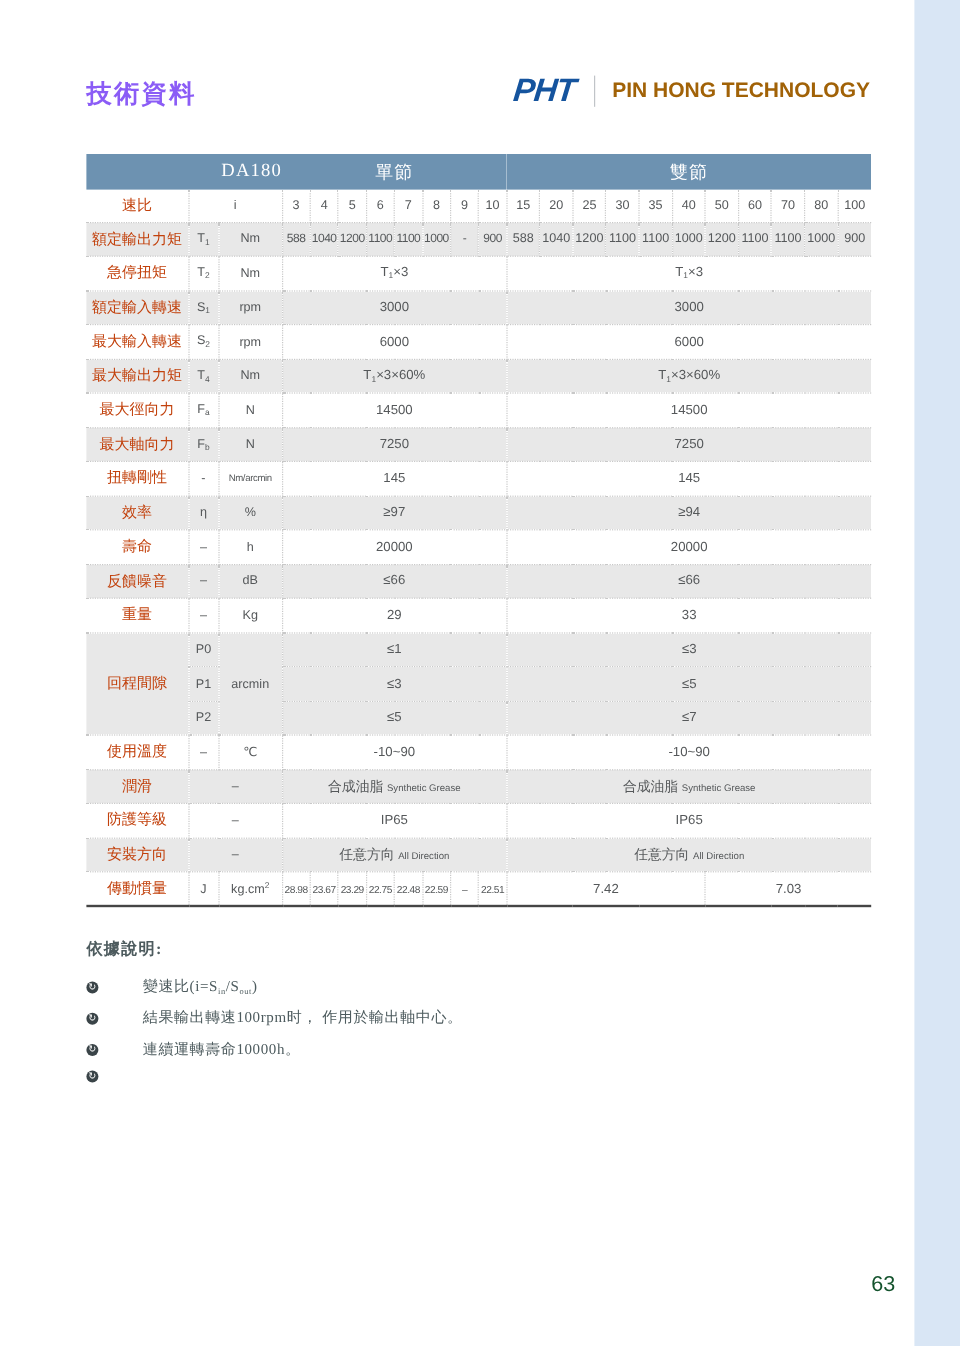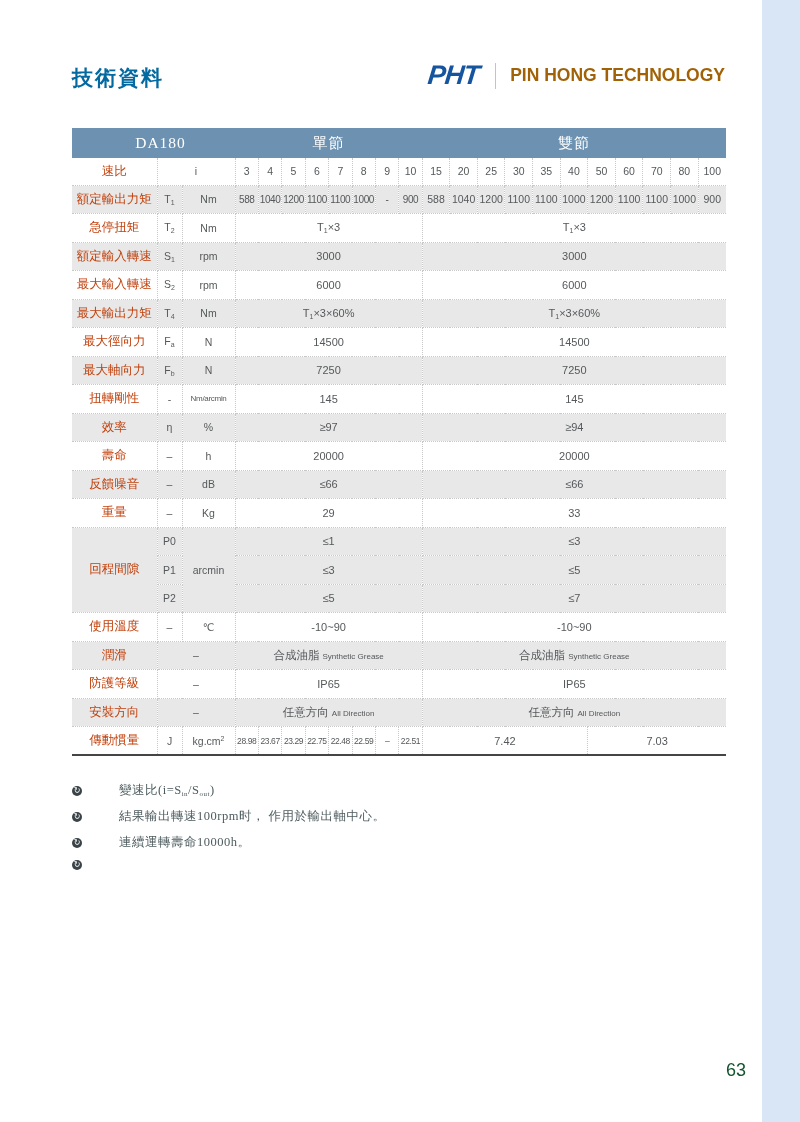--- a/index.html
+++ b/index.html
@@ -6,39 +6,39 @@
   html,body { background:#ffffff; }
   .page {
     position:relative; width:800px; height:1122px; background:#ffffff; overflow:hidden;
     font-family:"Liberation Sans","DejaVu Sans",sans-serif;
   }
   .side-band { position:absolute; top:0; right:0; width:38px; height:1122px; background:#d9e6f5; }
 
   
   .page-title {
     position:absolute; left:72px; top:64px; font-size:21px; font-weight:bold;
-    color:#0369a1; font-family:"Liberation Sans","DejaVu Sans",sans-serif; letter-spacing:2px;
+    color:#8b5cf6; font-family:"Liberation Sans","DejaVu Sans",sans-serif; letter-spacing:2px;
   }
   .logo-block { position:absolute; top:60px; right:75px; display:flex; align-items:center; }
   .logo-abbr {
     font-family:"Liberation Sans","DejaVu Sans",sans-serif; font-style:italic; font-weight:bold;
     font-size:27px; color:#15549e; letter-spacing:-1px; transform:skewX(-6deg);
   }
   .logo-divider { width:1px; height:26px; background:#c0c4c8; margin:0 14px 0 16px; }
   .logo-name { font-size:17.5px; font-weight:bold; color:#a16207; letter-spacing:0px; }
 
   
   .table-wrap { position:absolute; left:72px; top:128px; width:654px; }
   table.spec { border-collapse:collapse; table-layout:fixed; width:654px; }
   table.spec th, table.spec td { padding:0; vertical-align:middle; text-align:center; overflow:hidden; }
   tr.head th {
     background:#6d92b1; color:#ffffff; height:30px; font-weight:normal;
     font-family:"Liberation Serif","DejaVu Serif",serif; font-size:15px; letter-spacing:1px;
   }
-  tr.head th.model { text-align:center; padding-left:14px; font-size:15.5px; }
+  tr.head th.model { text-align:right; padding-left:14px; font-size:15.5px; }
   td { border-right:1px dotted #c8c8c8; border-bottom:1px dotted #c8c8c8; }
   td.lastcol { border-right:none; }
   tr.r td { height:28.5px; }
   tr.ratio td { height:27px; }
   tr.shaded td { background:#e8e8e8; }
   td.merged-light { background:#e8e8e8; }
   tr.lastrow td { border-bottom:2.5px solid #454545; }
   td.lbl {
     text-align:left; padding-left:8px; color:#c2410c;
     font-family:"Liberation Serif","DejaVu Serif",serif; font-size:12.5px; white-space:nowrap;
@@ -298,20 +298,21 @@
             <td class="num tiny">–</td>
             <td class="num tiny">22.51</td>
             <td class="spanval" colspan="6">7.42</td>
             <td class="spanval lastcol" colspan="5">7.03</td>
           </tr>
         </tbody>
       </table>
   </div>
 
   <div class="notes">
+    <div class="notes-heading">依據說明:</div>
     <div id="notes-list">
         <div class="note-item">
           <span class="note-bullet">↻</span>
           <span class="note-text">變速比(i=S<sub>in</sub>/S<sub>out</sub>)</span>
         </div>
         <div class="note-item">
           <span class="note-bullet">↻</span>
           <span class="note-text">結果輸出轉速100rpm时， 作用於輸出軸中心。</span>
         </div>
         <div class="note-item">

